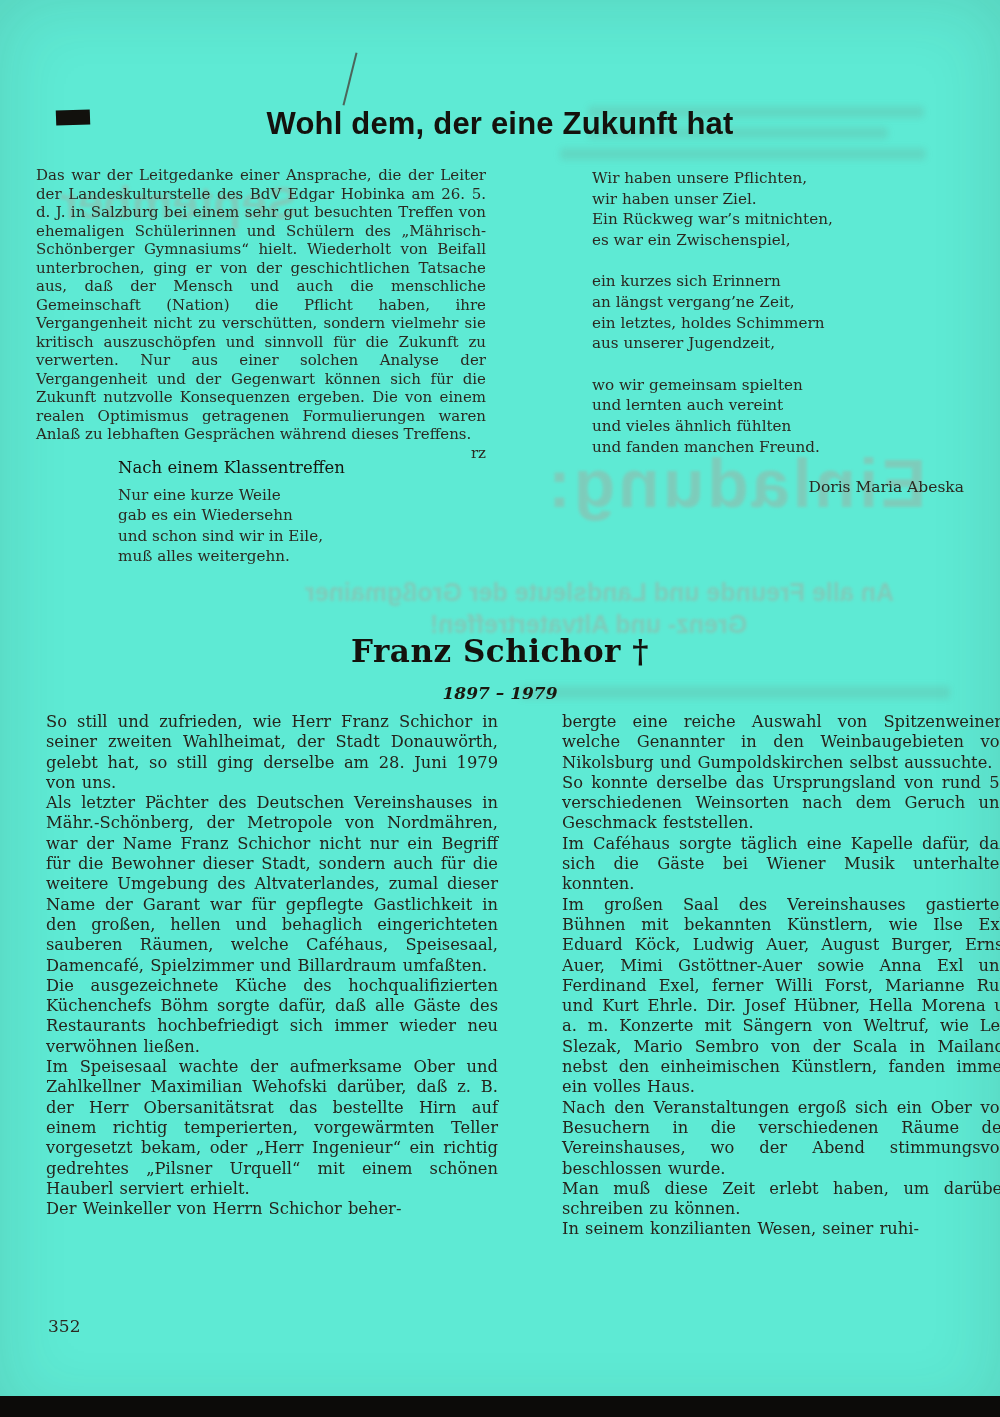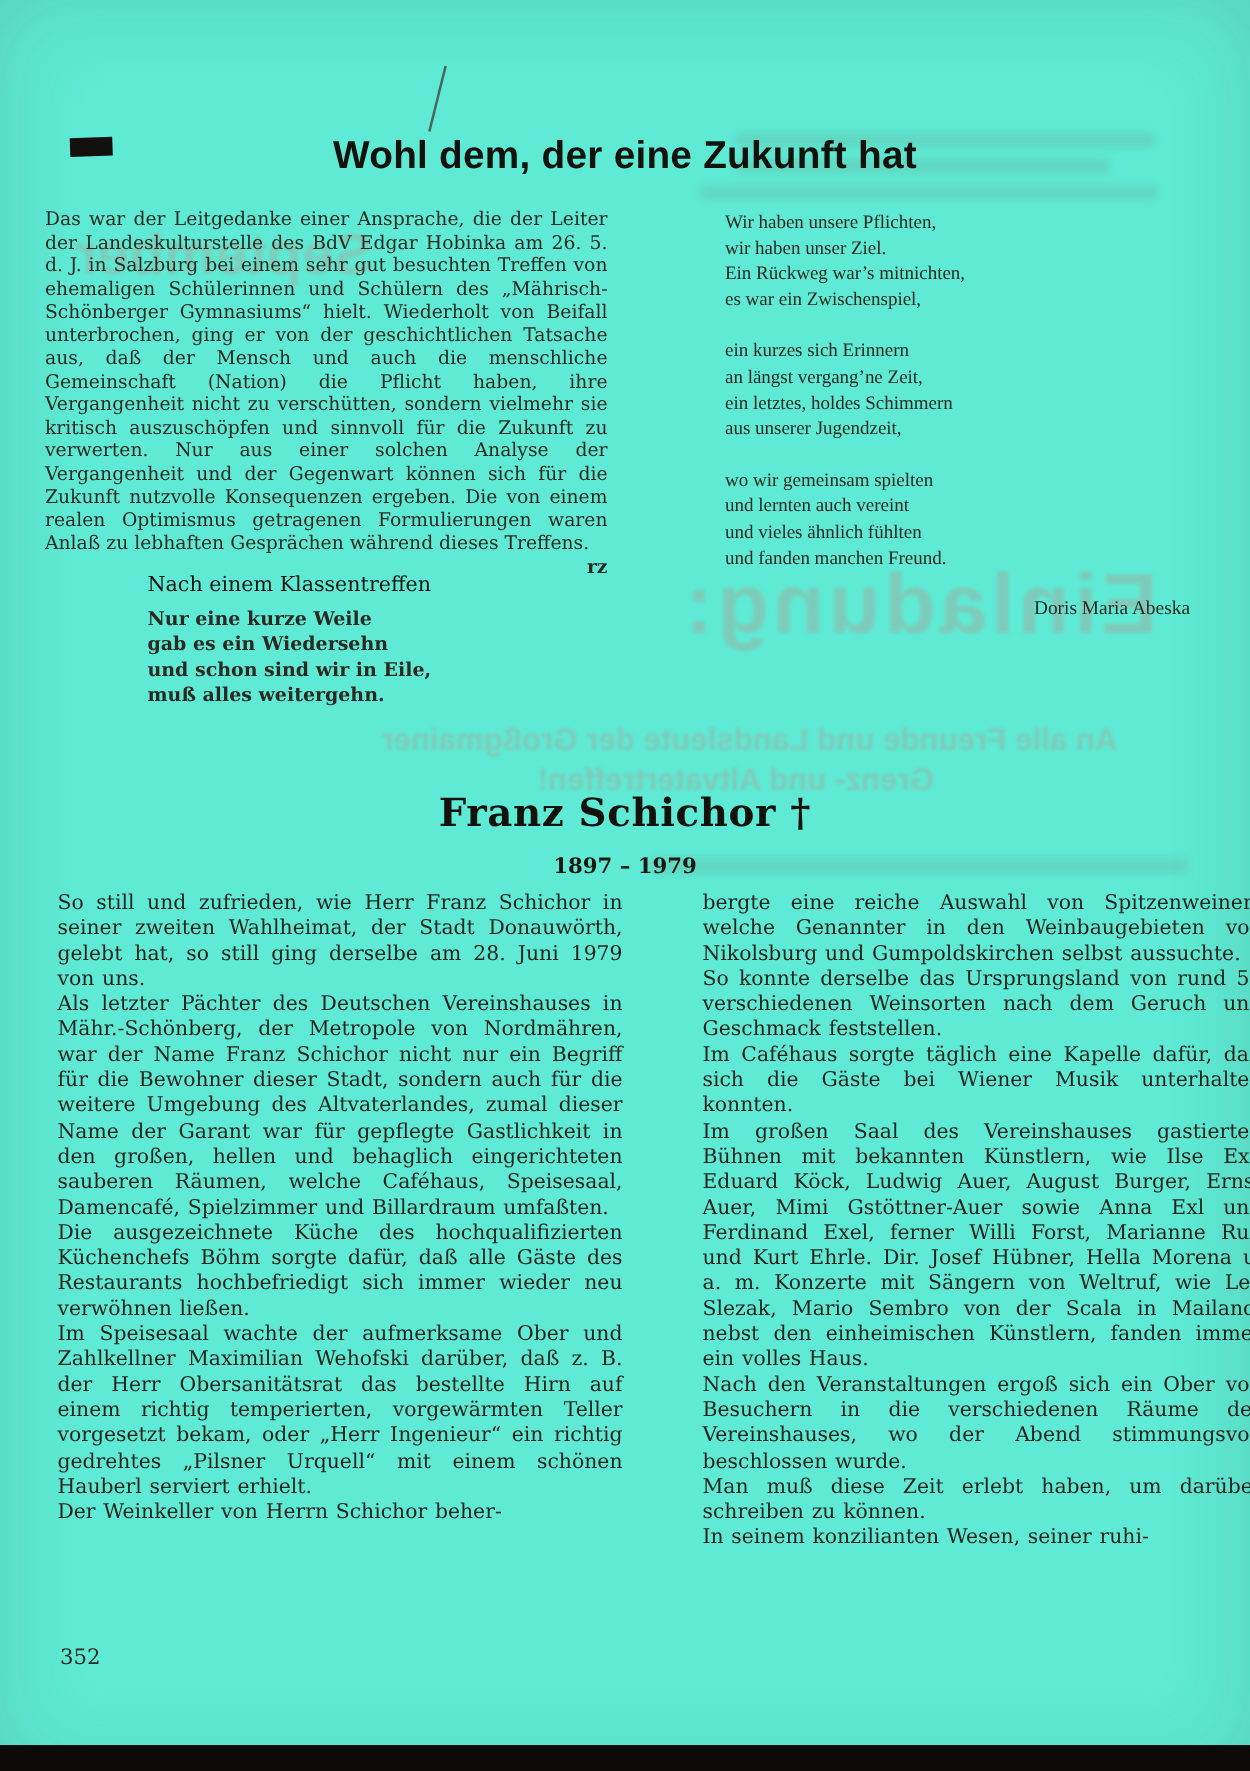--- a/index.html
+++ b/index.html
@@ -34,30 +34,30 @@
     top:106px; left:0; right:0; margin:0; text-align:center;
     font-family:"Liberation Sans", sans-serif; font-weight:bold;
     font-size:31px; letter-spacing:.2px; color:#14120d;
   }
   h2.obit-title {
     top:633px; left:0; right:0; margin:0; text-align:center;
     font-size:31px; font-weight:bold; letter-spacing:.5px; color:#14120d;
   }
   h3.obit-dates {
     top:683px; left:0; right:0; margin:0; text-align:center;
-    font-size:17px; font-weight:bold; color:#1a180f;
+    font-size:17px; font-weight:bold; color:#1a180f;font-style:italic;
   }
   
   .a1-left  { left:36px;  top:166px; width:450px; }
-  .a1-right { left:580px; top:168px; width:372px;font-family:Liberation Serif, serif; }
+  .a1-right { left:592px; top:168px; width:372px; }
   .body-sm { font-size:15px; line-height:18.5px; text-align:justify; margin:0; color:#2b2921; }
-  .sig { float:right; padding-left:10px;font-weight:bold; }
+  .sig { float:right; padding-left:10px; }
   h4.subhead { margin:14px 0 8px 82px; font-size:16.5px; font-weight:normal; color:#17150e; }
   .poem { font-size:15.2px; line-height:20.6px; white-space:pre-line; color:#2b2921; }
-  .a1-left .poem { margin-left:82px;font-weight:bold; }
+  .a1-left .poem { margin-left:82px; }
   .a1-right .stanza { margin-bottom:21px; }
   .poem-author { text-align:right; font-size:15.5px; margin-top:13px; color:#2b2921; }
   
   .a2-left  { left:46px;  top:712px; width:452px; }
   .a2-right { left:514px; top:712px; width:448px;margin-left:48px; }
   .a2-left p, .a2-right p {
     font-size:16.3px; line-height:20.3px; text-align:justify; margin:0;
     word-spacing:1px; color:#26241c;
   }
   

